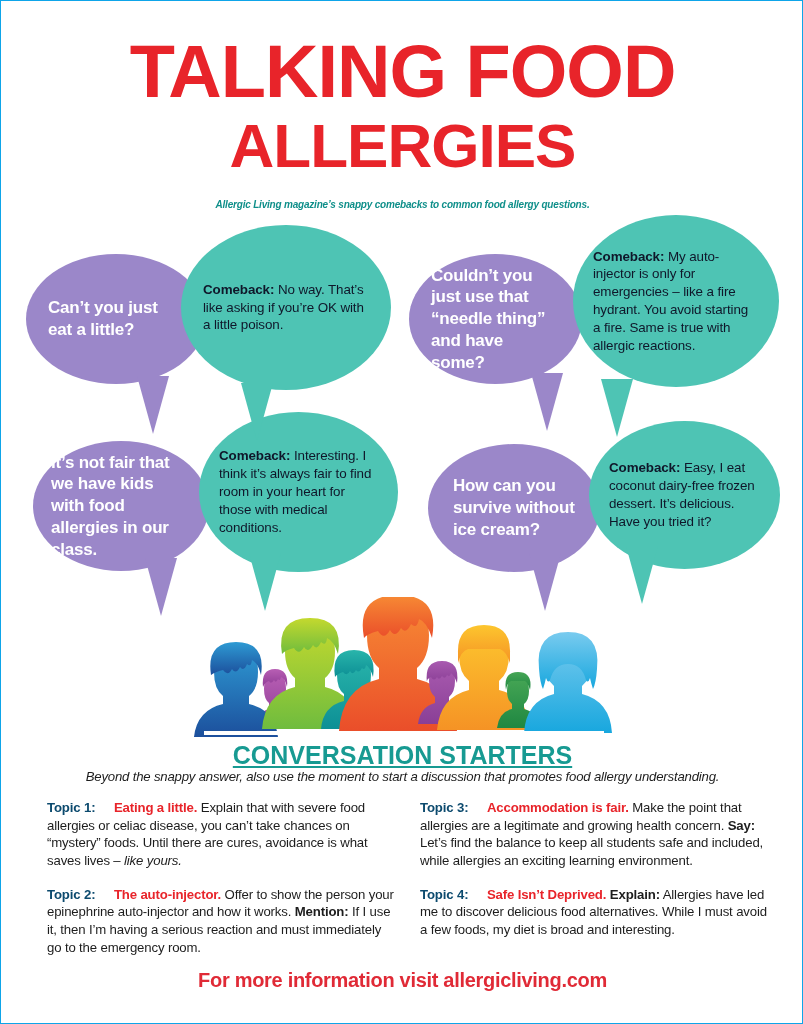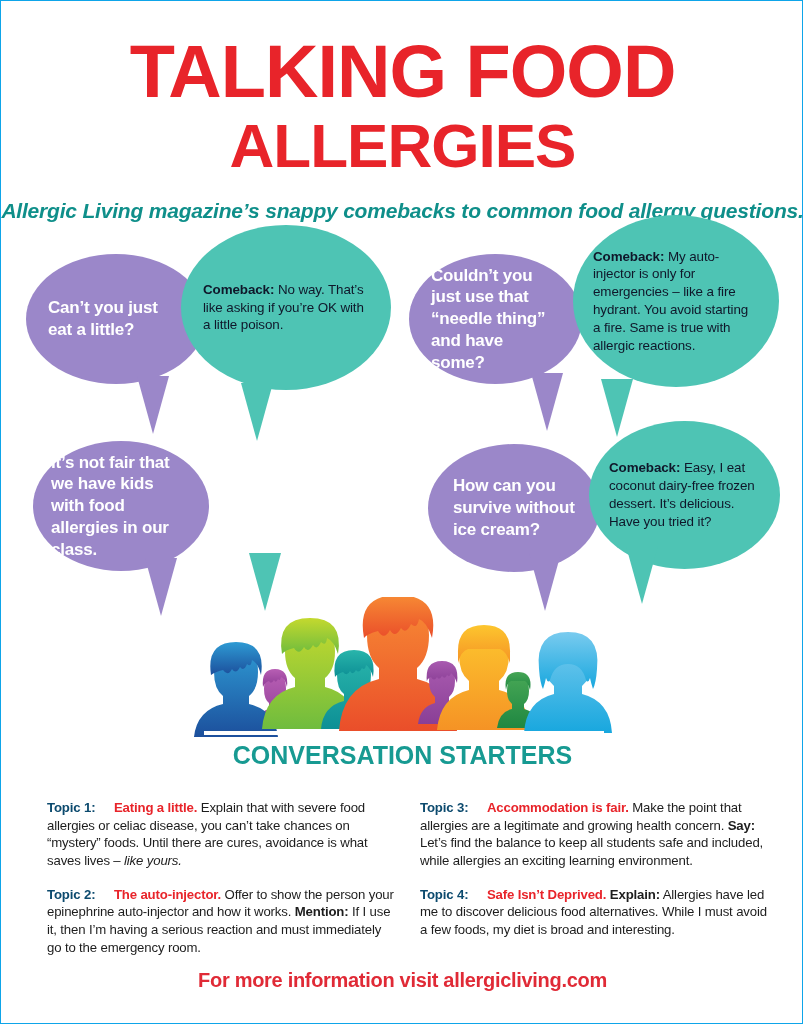--- a/index.html
+++ b/index.html
@@ -26,21 +26,21 @@
     font-weight: bold;
     letter-spacing: -1px;
     line-height: 1;
     font-family: "Liberation Sans", sans-serif;
   }
   .title-line1 { font-size: 74px; margin-top: 34px; }
   .title-line2 { font-size: 62px; margin-top: 6px; }
   .tagline {
     text-align: center;
     color: #0f8f8a;
-    font-size: 21px;
+    font-size: 10px;
     font-weight: bold;
     font-style: italic;
     margin-top: 22px;
     letter-spacing: -0.2px;
   }
 
   
   .bubble {
     position: absolute;
     border-radius: 50%;
@@ -83,20 +83,21 @@
   #people { position: absolute; left: 181px; top: 596px; width: 440px; height: 140px; }
 
   
   #cs-heading {
     position: absolute; left: 0; top: 740px; width: 803px;
     text-align: center;
     color: #179a92;
     font-size: 25px;
     font-weight: bold;
     letter-spacing: 0px;
+    text-decoration: underline;
   }
   #cs-sub {
     position: absolute; left: 0; top: 768px; width: 803px;
     text-align: center;
     color: #1d1d1d;
     font-size: 13.2px;
     font-style: italic;
     letter-spacing: -0.2px;
   }
 
@@ -160,20 +161,25 @@
       <b>Comeback:</b><span> My auto-injector is only for emergencies – like a fire hydrant. You avoid starting a fire. Same is true with allergic reactions.</span>
     </div>
   </div>
 
   <div class="tail purple-t" style="left:144px; top:557px;"></div>
   <div class="bubble purple" style="left:32px; top:440px; width:176px; height:130px; padding:0 18px;">
     <div class="btext">It’s not fair that we have kids with food allergies in our class.</div>
   </div>
 
   <div class="tail teal-t" style="left:248px; top:552px;"></div>
+  <div class="bubble teal" style="left:198px; top:411px; width:199px; height:160px; padding:0 20px;">
+    <div class="btext">
+      <b>Comeback:</b><span> Interesting. I think it’s always fair to find room in your heart for those with medical conditions.</span>
+    </div>
+  </div>
 
   <div class="tail purple-t" style="left:528px; top:552px;"></div>
   <div class="bubble purple" style="left:427px; top:443px; width:172px; height:128px; padding:0 25px;">
     <div class="btext">How can you survive without ice cream?</div>
   </div>
 
   <div class="tail teal-t" style="left:625px; top:545px;"></div>
   <div class="bubble teal" style="left:588px; top:420px; width:191px; height:148px; padding:0 20px;">
     <div class="btext">
       <b>Comeback:</b><span> Easy, I eat coconut dairy-free frozen dessert. It’s delicious. Have you tried it?</span>
@@ -264,20 +270,21 @@
       <g>
         <path d="M362 64 q0-25 24-25 q24 0 24 25 q0 17 -10 25 l0 8 q28 7 30 39 l-88 0 q2 -32 30 -39 l0 -8 q-10 -8 -10 -25 z" fill="url(#gLBlue)"></path>
         <path d="M357 72 q-4 -37 29 -37 q33 0 29 37 q-1 14 -4 20 q-2 -6 -3 -11 q-2 6 -4 2 q-4 -16 -18 -16 q-14 0 -18 16 q-2 4 -4 -2 q-1 5 -3 11 q-3 -6 -4 -20 z" fill="url(#gLBlue)"></path>
       </g>
 
       <rect x="22" y="134" width="400" height="4" fill="#ffffff"></rect>
     </svg>
   </div>
 
   <div id="cs-heading">CONVERSATION STARTERS</div>
+  <div id="cs-sub">Beyond the snappy answer, also use the moment to start a discussion that promotes food allergy understanding.</div>
 
   <div class="topic-col" id="col-left">
 
     <div class="topic">
       <span class="tnum">Topic 1: </span><span class="thead">Eating a little.</span><span> Explain that with severe food allergies or celiac disease, you can’t take chances on “mystery” foods. Until there are cures, avoidance is what saves lives – </span><i>like yours.</i>
     </div>
 
     <div class="topic">
       <span class="tnum">Topic 2: </span><span class="thead">The auto-injector.</span><span> Offer to show the person your epinephrine auto-injector and how it works. </span><b>Mention:</b><span> If I use it, then I’m having a serious reaction and must immediately go to the emergency room.</span>
     </div>

